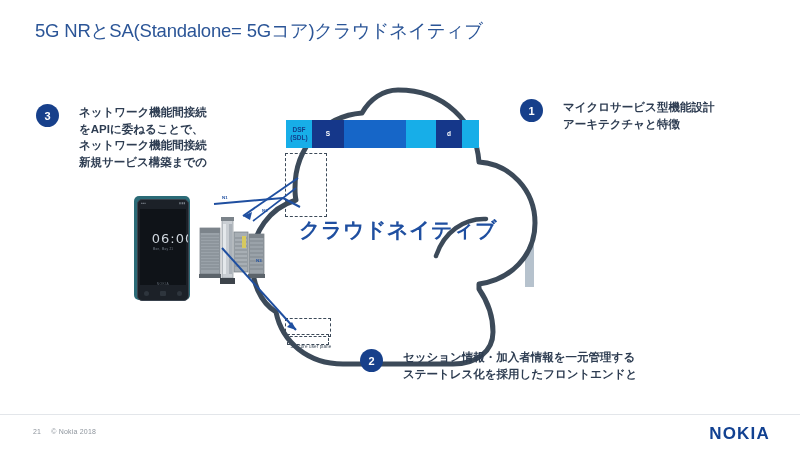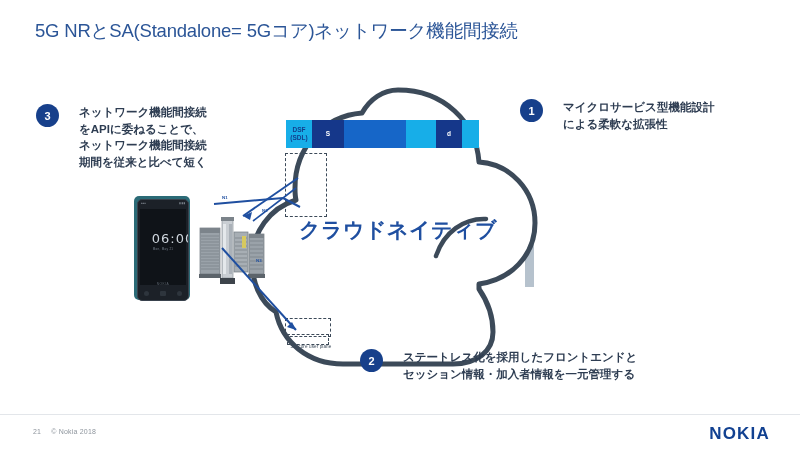--- a/index.html
+++ b/index.html
@@ -284,21 +284,21 @@
     color: #124191;
     font-family: "Liberation Sans", sans-serif;
   }
 </style>
 </head>
 <body>
 
 <div id="slide">
 
   <div class="title-block">
-    <div class="title-line1">5G NRとSA(Standalone= 5Gコア)ネットワーク機能間接続</div>
+    <div class="title-line1">5G NRとSA(Standalone= 5Gコア)クラウドネイティブ</div>
   </div>
 
   <div class="svc-bar">
     <div class="svc-seg light" style="width:26px;">
       <div>
         <div>DSF</div>
         <div>(SDL)</div>
       </div>
     </div>
     <div class="svc-seg dark" style="width:32px;">S</div>
@@ -436,39 +436,39 @@
   </svg>
 
   <span class="arrow-label" style="left:222px; top:195px;">N1</span>
   <span class="arrow-label" style="left:262px; top:208px;">N2</span>
   <span class="arrow-label" style="left:256px; top:258px;">N3</span>
 
   <div class="callout" id="callout-1">
     <div class="badge">1</div>
     <div class="callout-text">
       <div>マイクロサービス型機能設計</div>
-      <div>による柔軟な拡張性</div>
+      <div>アーキテクチャと特徴</div>
     </div>
   </div>
 
   <div class="callout" id="callout-3">
     <div class="badge">3</div>
     <div class="callout-text">
       <div>ネットワーク機能間接続</div>
       <div>をAPIに委ねることで、</div>
       <div>ネットワーク機能間接続</div>
-      <div>期間を従来と比べて短く</div>
+      <div>新規サービス構築までの</div>
     </div>
   </div>
 
   <div class="callout" id="callout-2">
     <div class="badge">2</div>
     <div class="callout-text">
+      <div>セッション情報・加入者情報を一元管理する</div>
       <div>ステートレス化を採用したフロントエンドと</div>
-      <div>セッション情報・加入者情報を一元管理する</div>
     </div>
   </div>
 
   <div class="footer-rule"></div>
   <div class="footer-text">
     <span class="pg">21</span><span>© Nokia 2018</span>
   </div>
   <div class="nokia-logo">NOKIA</div>
 
 </div>

